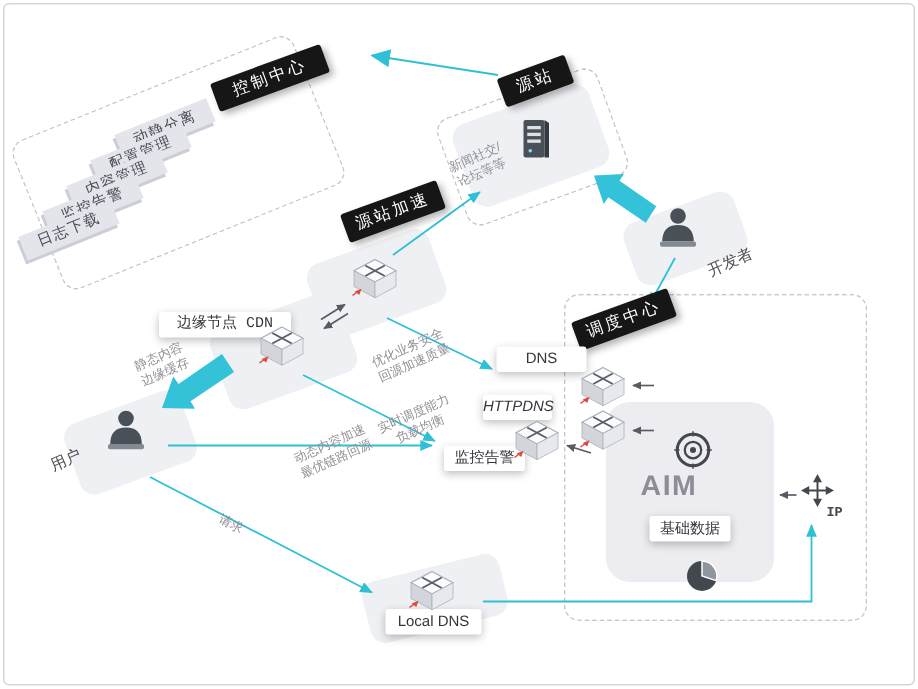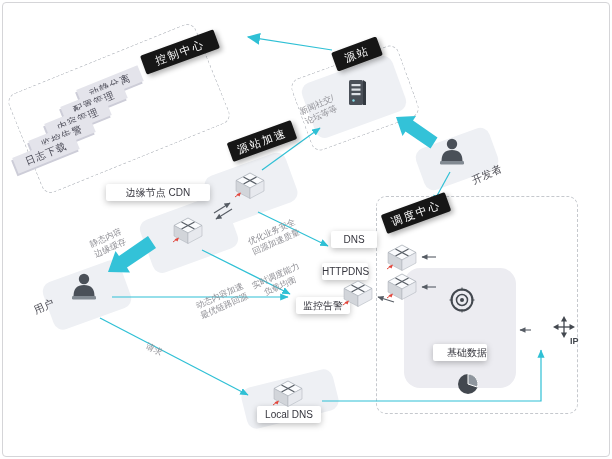--- a/index.html
+++ b/index.html
@@ -78,27 +78,28 @@
   <div class="ribbon" style="left:333px;top:44px;width:48px;">源站</div>
   <div class="ribbon" style="left:228px;top:131px;width:68px;">源站加速</div>
   <div class="ribbon" style="left:382px;top:203px;width:68px;">调度中心</div>
 
   <div class="tile" style="left:77px;top:77px;">动静分离</div>
   <div class="tile" style="left:61px;top:94px;">配置管理</div>
   <div class="tile" style="left:45px;top:111px;">内容管理</div>
   <div class="tile" style="left:29px;top:128px;">监控告警</div>
   <div class="tile" style="left:13px;top:145px;">日志下载</div>
 
-  <div class="chip" style="left:106px;top:184px;width:104px;">边缘节点 CDN</div>
-  <div class="chip" style="left:331px;top:231px;width:46px;">DNS</div>
-  <div class="chip" style="left:322px;top:263px;width:46px;">HTTPDNS</div>
+  <div class="chip" style="left:106px;top:208px;width:88px;font-family:Liberation Mono, monospace;">边缘节点 CDN</div>
+  <div class="chip" style="left:331px;top:231px;width:60px;">DNS</div>
+  <div class="chip" style="left:322px;top:263px;width:46px;font-style:italic;">HTTPDNS</div>
   <div class="chip" style="left:296px;top:297px;width:54px;">监控告警</div>
-  <div class="chip" style="left:433px;top:344px;width:54px;text-align:right;">基础数据</div>
+  <div class="chip" style="left:433px;top:344px;width:54px;">基础数据</div>
   <div class="chip" style="left:257px;top:406px;width:64px;">Local DNS</div>
 
+  <div class="aim-text">AIM</div>
 
   <div class="icon" style="left:234px;top:172px;">
     <svg width="32" height="28" viewBox="0 0 32 28">
         <polygon points="16,1 30,8.5 16,16 2,8.5" fill="#fafbfd" stroke="#a8aeb6" stroke-width="0.8"></polygon>
         <path d="M9.5,5 L22.5,12 M22.5,5 L9.5,12" stroke="#5a6068" stroke-width="1.3" fill="none"></path>
         <polygon points="2,8.5 16,16 16,26.5 2,19" fill="#d2d5da" stroke="#a8aeb6" stroke-width="0.5"></polygon>
         <polygon points="16,16 30,8.5 30,19 16,26.5" fill="#e7e9ee" stroke="#a8aeb6" stroke-width="0.5"></polygon>
         <path d="M1,25 L5,22" stroke="#e2463c" stroke-width="1"></path>
         <polygon points="7,20.5 2.5,22.3 5.5,24.6" fill="#e2463c"></polygon>
       </svg>
@@ -179,21 +180,21 @@
       </svg>
   </div>
   <div class="icon" style="left:449px;top:287px;">
     <svg width="26" height="26" viewBox="0 0 26 26">
         <circle cx="13" cy="13" r="10.5" fill="none" stroke="#43484f" stroke-width="2"></circle>
         <circle cx="13" cy="13" r="5.5" fill="none" stroke="#43484f" stroke-width="1.5"></circle>
         <circle cx="13" cy="13" r="2" fill="#43484f"></circle>
         <path d="M13,0.5 V4 M13,22 V25.5 M0.5,13 H4 M22,13 H25.5" stroke="#43484f" stroke-width="1"></path>
       </svg>
   </div>
-  <div class="icon" style="left:552px;top:315px;">
+  <div class="icon" style="left:533px;top:315px;font-family:Liberation Mono, monospace;">
     <svg width="30" height="30" viewBox="0 0 30 30">
         <g stroke="#43484f" stroke-width="1.3">
           <line x1="12" y1="12" x2="12" y2="5"></line>
           <line x1="12" y1="12" x2="19" y2="12"></line>
           <line x1="12" y1="12" x2="12" y2="19"></line>
           <line x1="12" y1="12" x2="5" y2="12"></line>
         </g>
         <g fill="#43484f">
           <polygon points="12,1 9,6.5 15,6.5"></polygon>
           <polygon points="23,12 17.5,9 17.5,15"></polygon>

